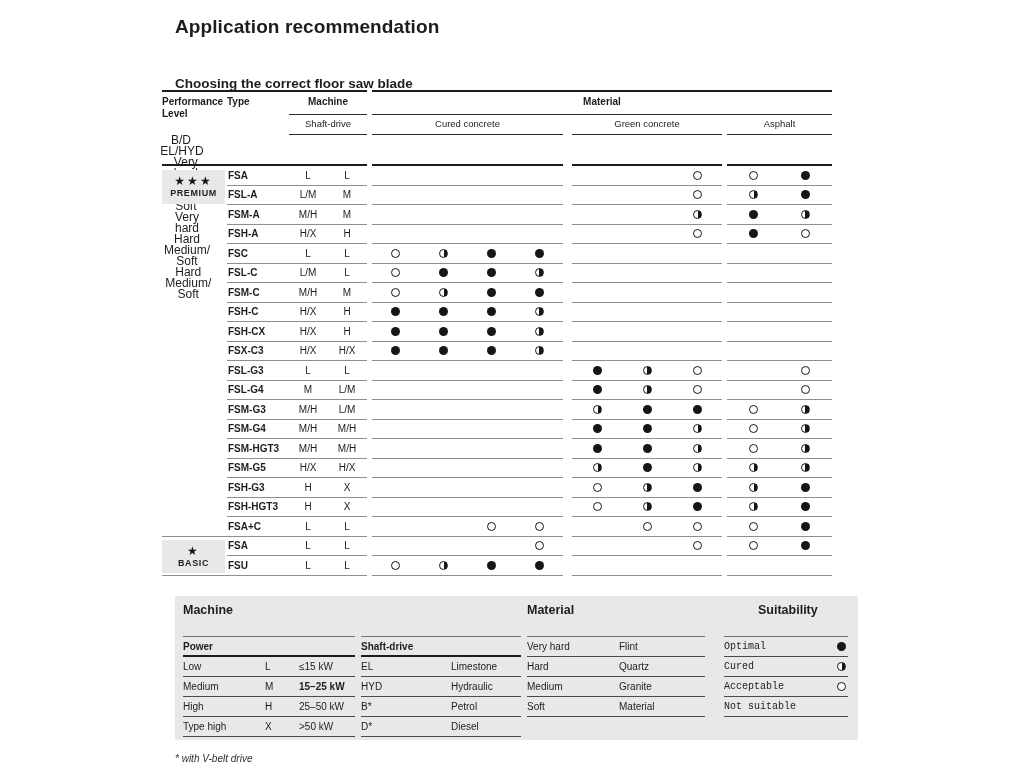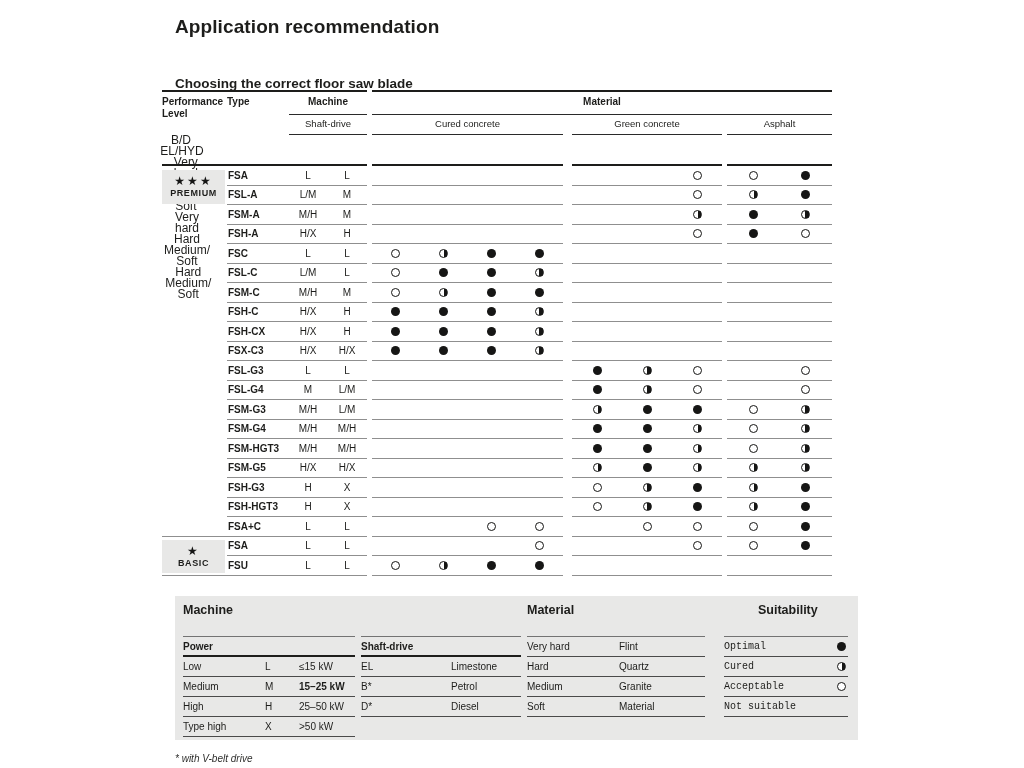--- a/index.html
+++ b/index.html
@@ -697,20 +697,24 @@
       </div>
   </div>
   <div class="ltable" style="left:186px;width:160px;">
     <div class="lhead">Shaft-drive</div>
     <div>
         <div class="lrow">
           <span class="f1">EL</span>
           <span style="width: 70px;">Limestone</span>
         </div>
         <div class="lrow">
+          <span class="f1">HYD</span>
+          <span style="width: 70px;">Hydraulic</span>
+        </div>
+        <div class="lrow">
           <span class="f1">B*</span>
           <span style="width: 70px;">Petrol</span>
         </div>
         <div class="lrow">
           <span class="f1">D*</span>
           <span style="width: 70px;">Diesel</span>
         </div>
       </div>
   </div>
   <div class="ltitle" style="left:352px;">Material</div>

